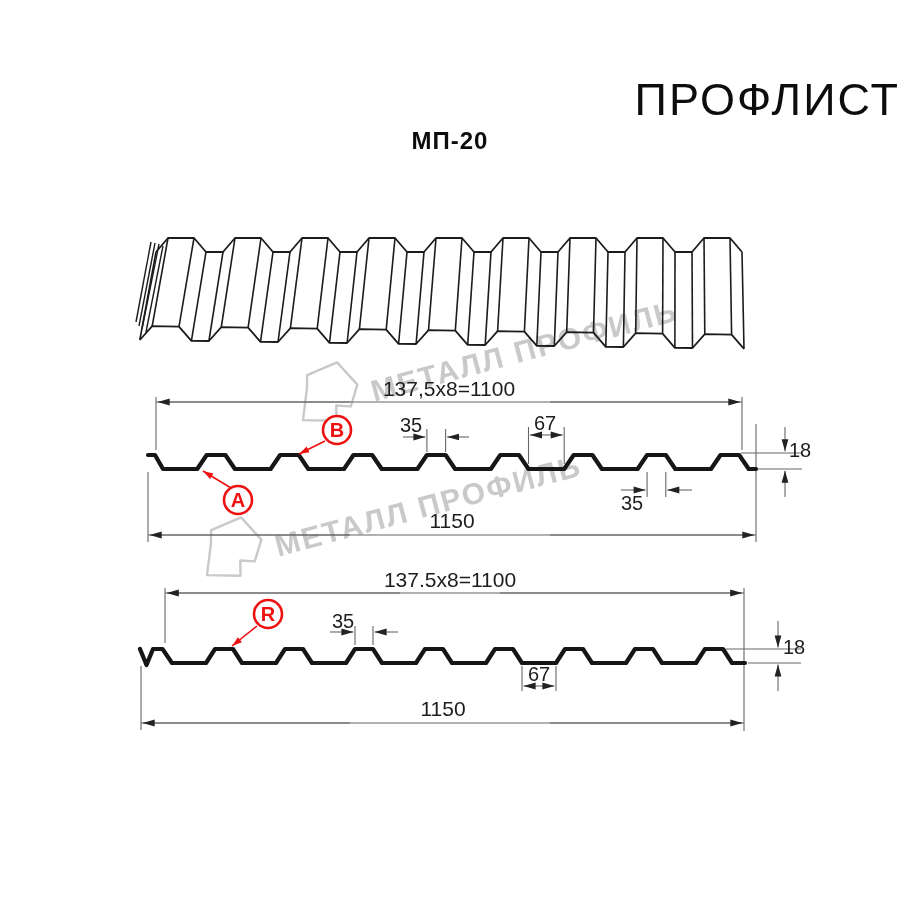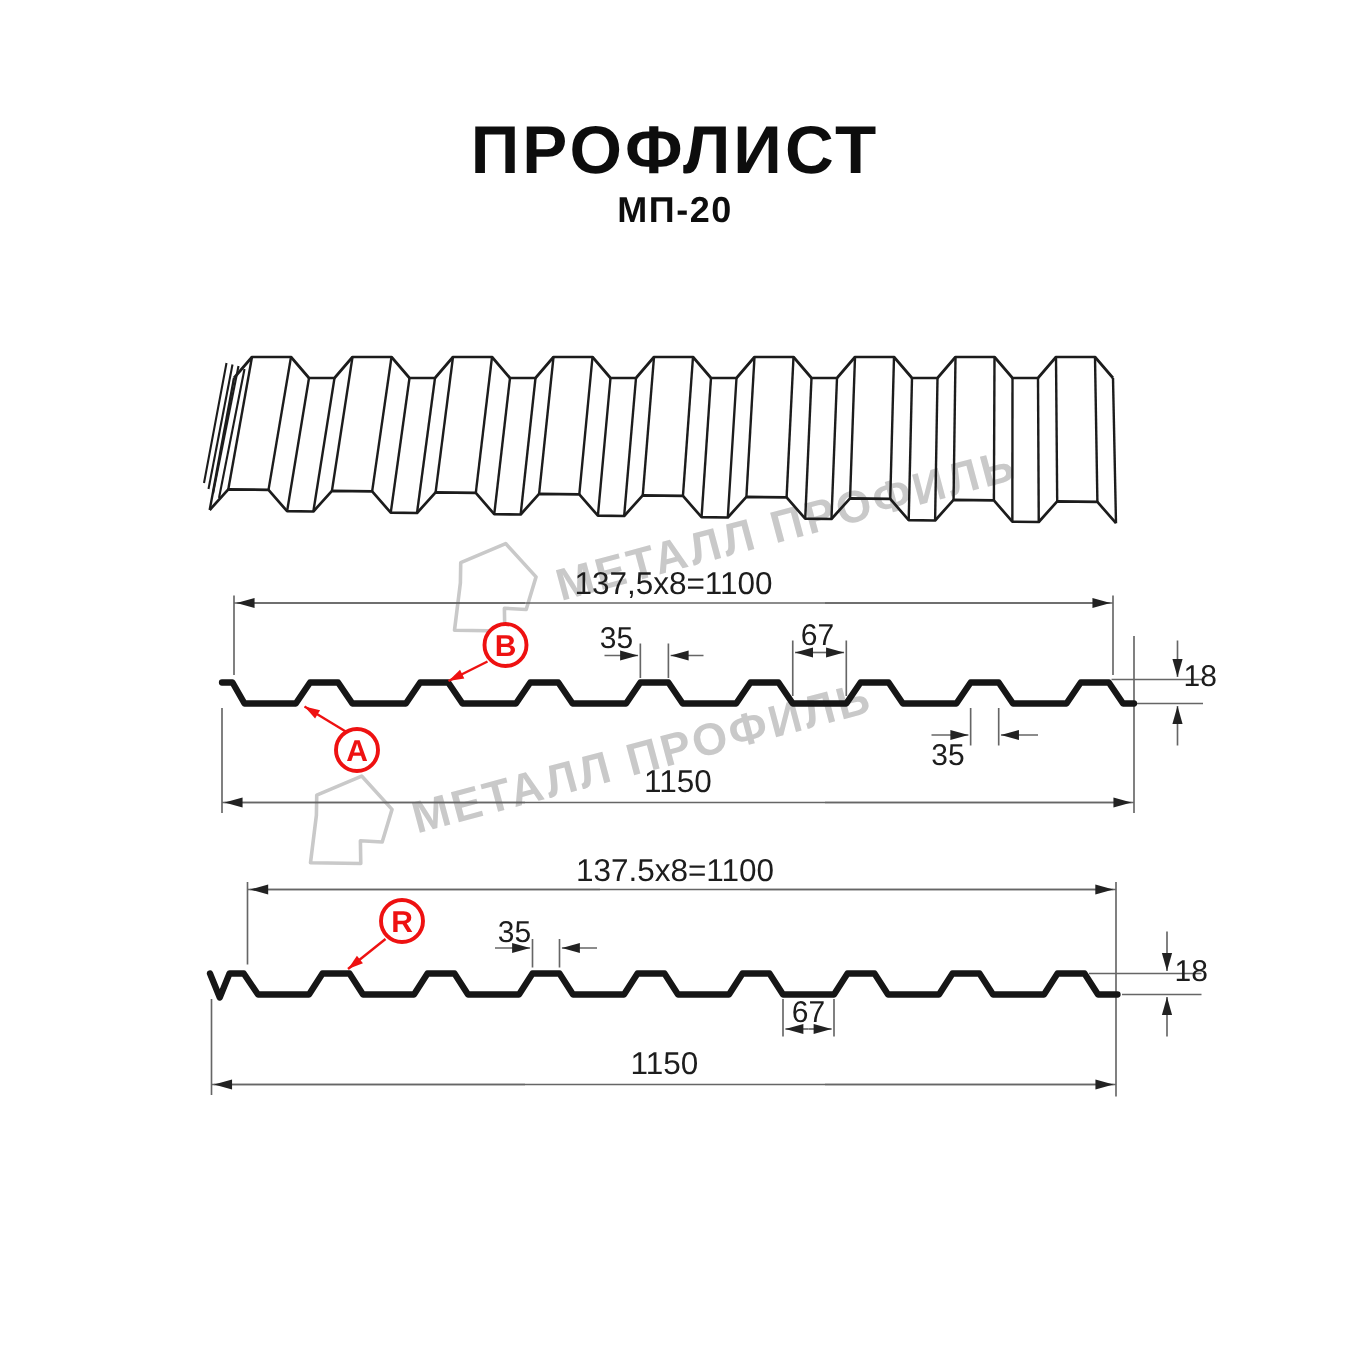--- a/index.html
+++ b/index.html
@@ -1,19 +1,19 @@
 <!DOCTYPE html>
 <html><head>
 <meta charset="utf-8">
 <style>
   html,body{margin:0;padding:0;background:#ffffff;}
   .canvas{position:relative;width:900px;height:900px;background:#fff;overflow:hidden;
           font-family:"Liberation Sans", sans-serif;color:#111;}
-  .page-title{position:absolute;top:74px;left:0;width:900px;text-align:center;
-              font-size:45px;font-weight:700;letter-spacing:2px;color:#0d0d0d;}
+  .page-title{position:absolute;top:74px;left:0;width:900px;text-align:right;
+              font-size:45px;font-weight:400;letter-spacing:2px;color:#0d0d0d;}
   .page-subtitle{position:absolute;top:127px;left:0;width:900px;text-align:center;
               font-size:24px;font-weight:600;letter-spacing:1px;color:#0d0d0d;}
   .footer-note{position:absolute;top:796px;left:0;width:900px;text-align:center;
               font-size:22px;font-weight:600;letter-spacing:1px;color:#151515;}
   .wm{position:absolute;display:flex;align-items:flex-end;gap:10px;z-index:1;
       color:#c9c9c9;font-weight:700;font-size:30px;letter-spacing:2px;white-space:nowrap;
       transform-origin:0 50%;}
   .wm span{margin-bottom:6px;}
   .wm1{left:292px;top:372px;transform:rotate(-15deg);}
   .wm2{left:196px;top:527px;transform:rotate(-15deg);}

